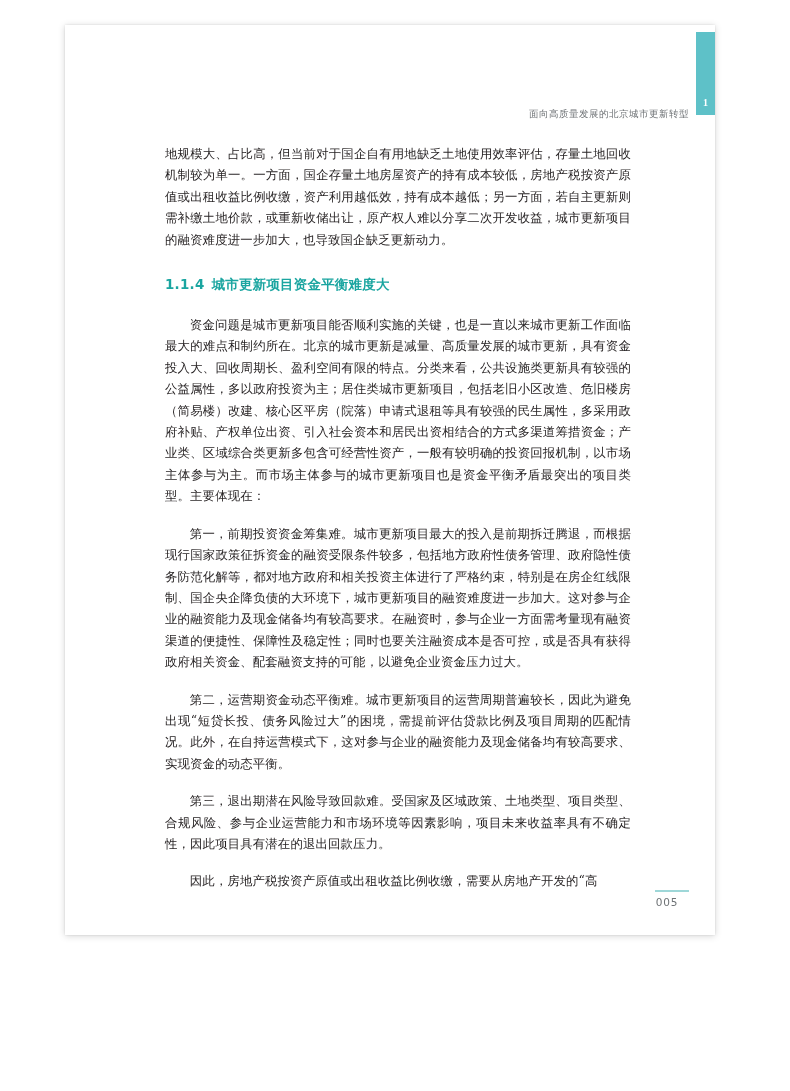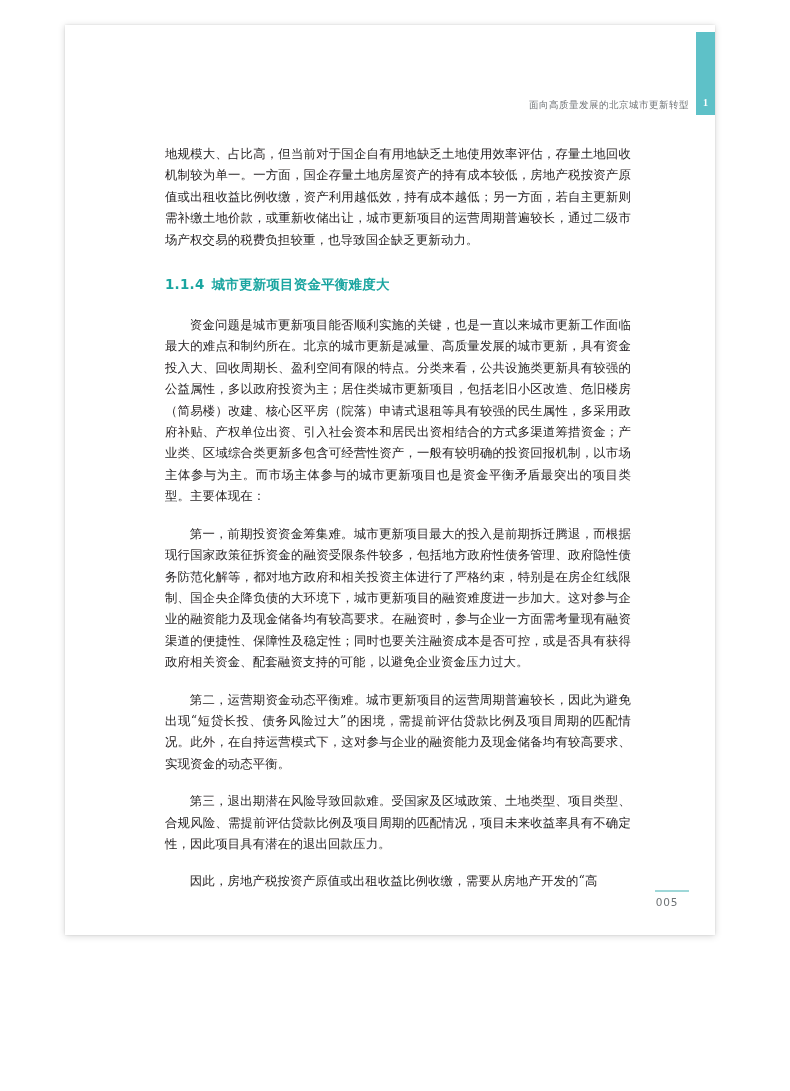--- a/index.html
+++ b/index.html
@@ -51,21 +51,21 @@
     color: #ffffff;
     font-family: "Liberation Serif", "DejaVu Serif", serif;
     font-size: 10px;
     font-weight: bold;
     line-height: 1;
   }
 
   .running-head {
     position: absolute;
     right: 26px;
-    top: 74px;
+    top: 83px;
     color: #6e7275;
     font-family: "DejaVu Sans", "Liberation Sans", sans-serif;
     font-size: 9.5px;
     letter-spacing: 0.5px;
     white-space: nowrap;
   }
 
   
   .text-column {
     position: absolute;
@@ -134,33 +134,33 @@
   <div class="page-sheet">
 
     <div class="chapter-tab">
       <div class="chapter-tab-number">1</div>
     </div>
 
     <div class="running-head">面向高质量发展的北京城市更新转型</div>
 
     <div class="text-column">
 
-      <p class="body-para">地规模大、占比高，但当前对于国企自有用地缺乏土地使用效率评估，存量土地回收机制较为单一。一方面，国企存量土地房屋资产的持有成本较低，房地产税按资产原值或出租收益比例收缴，资产利用越低效，持有成本越低；另一方面，若自主更新则需补缴土地价款，或重新收储出让，城市更新项目的运营周期普遍较长，通过二级市场产权交易的税费负担较重，也导致国企缺乏更新动力。</p>
+      <p class="body-para">地规模大、占比高，但当前对于国企自有用地缺乏土地使用效率评估，存量土地回收机制较为单一。一方面，国企存量土地房屋资产的持有成本较低，房地产税按资产原值或出租收益比例收缴，资产利用越低效，持有成本越低；另一方面，若自主更新则需补缴土地价款，或重新收储出让，原产权人难以分享二次开发收益，城市更新项目的融资难度进一步加大，也导致国企缺乏更新动力。</p>
 
       <div class="heading-block">
         <h2 class="section-heading"><span class="heading-num">1.1.4</span><span>城市更新项目资金平衡难度大</span></h2>
       </div>
 
       <p class="body-para indent">资金问题是城市更新项目能否顺利实施的关键，也是一直以来城市更新工作面临最大的难点和制约所在。北京的城市更新是减量、高质量发展的城市更新，具有资金投入大、回收周期长、盈利空间有限的特点。分类来看，公共设施类更新具有较强的公益属性，多以政府投资为主；居住类城市更新项目，包括老旧小区改造、危旧楼房（简易楼）改建、核心区平房（院落）申请式退租等具有较强的民生属性，多采用政府补贴、产权单位出资、引入社会资本和居民出资相结合的方式多渠道筹措资金；产业类、区域综合类更新多包含可经营性资产，一般有较明确的投资回报机制，以市场主体参与为主。而市场主体参与的城市更新项目也是资金平衡矛盾最突出的项目类型。主要体现在：</p>
 
       <p class="body-para indent">第一，前期投资资金筹集难。城市更新项目最大的投入是前期拆迁腾退，而根据现行国家政策征拆资金的融资受限条件较多，包括地方政府性债务管理、政府隐性债务防范化解等，都对地方政府和相关投资主体进行了严格约束，特别是在房企红线限制、国企央企降负债的大环境下，城市更新项目的融资难度进一步加大。这对参与企业的融资能力及现金储备均有较高要求。在融资时，参与企业一方面需考量现有融资渠道的便捷性、保障性及稳定性；同时也要关注融资成本是否可控，或是否具有获得政府相关资金、配套融资支持的可能，以避免企业资金压力过大。</p>
 
       <p class="body-para indent">第二，运营期资金动态平衡难。城市更新项目的运营周期普遍较长，因此为避免出现“短贷长投、债务风险过大”的困境，需提前评估贷款比例及项目周期的匹配情况。此外，在自持运营模式下，这对参与企业的融资能力及现金储备均有较高要求、实现资金的动态平衡。</p>
 
-      <p class="body-para indent">第三，退出期潜在风险导致回款难。受国家及区域政策、土地类型、项目类型、合规风险、需提前评估贷款比例及项目周期的匹配情况，项目未来收益率具有不确定性，因此项目具有潜在的退出回款压力。</p>
+      <p class="body-para indent">第三，退出期潜在风险导致回款难。受国家及区域政策、土地类型、项目类型、合规风险、参与企业运营能力和市场环境等因素影响，项目未来收益率具有不确定性，因此项目具有潜在的退出回款压力。</p>
 
       <p class="body-para indent">因此，房地产税按资产原值或出租收益比例收缴，需要从房地产开发的“高</p>
 
     </div>
 
     <div class="folio">
       <div class="folio-rule"></div>
       <div class="folio-number">005</div>
     </div>
 

